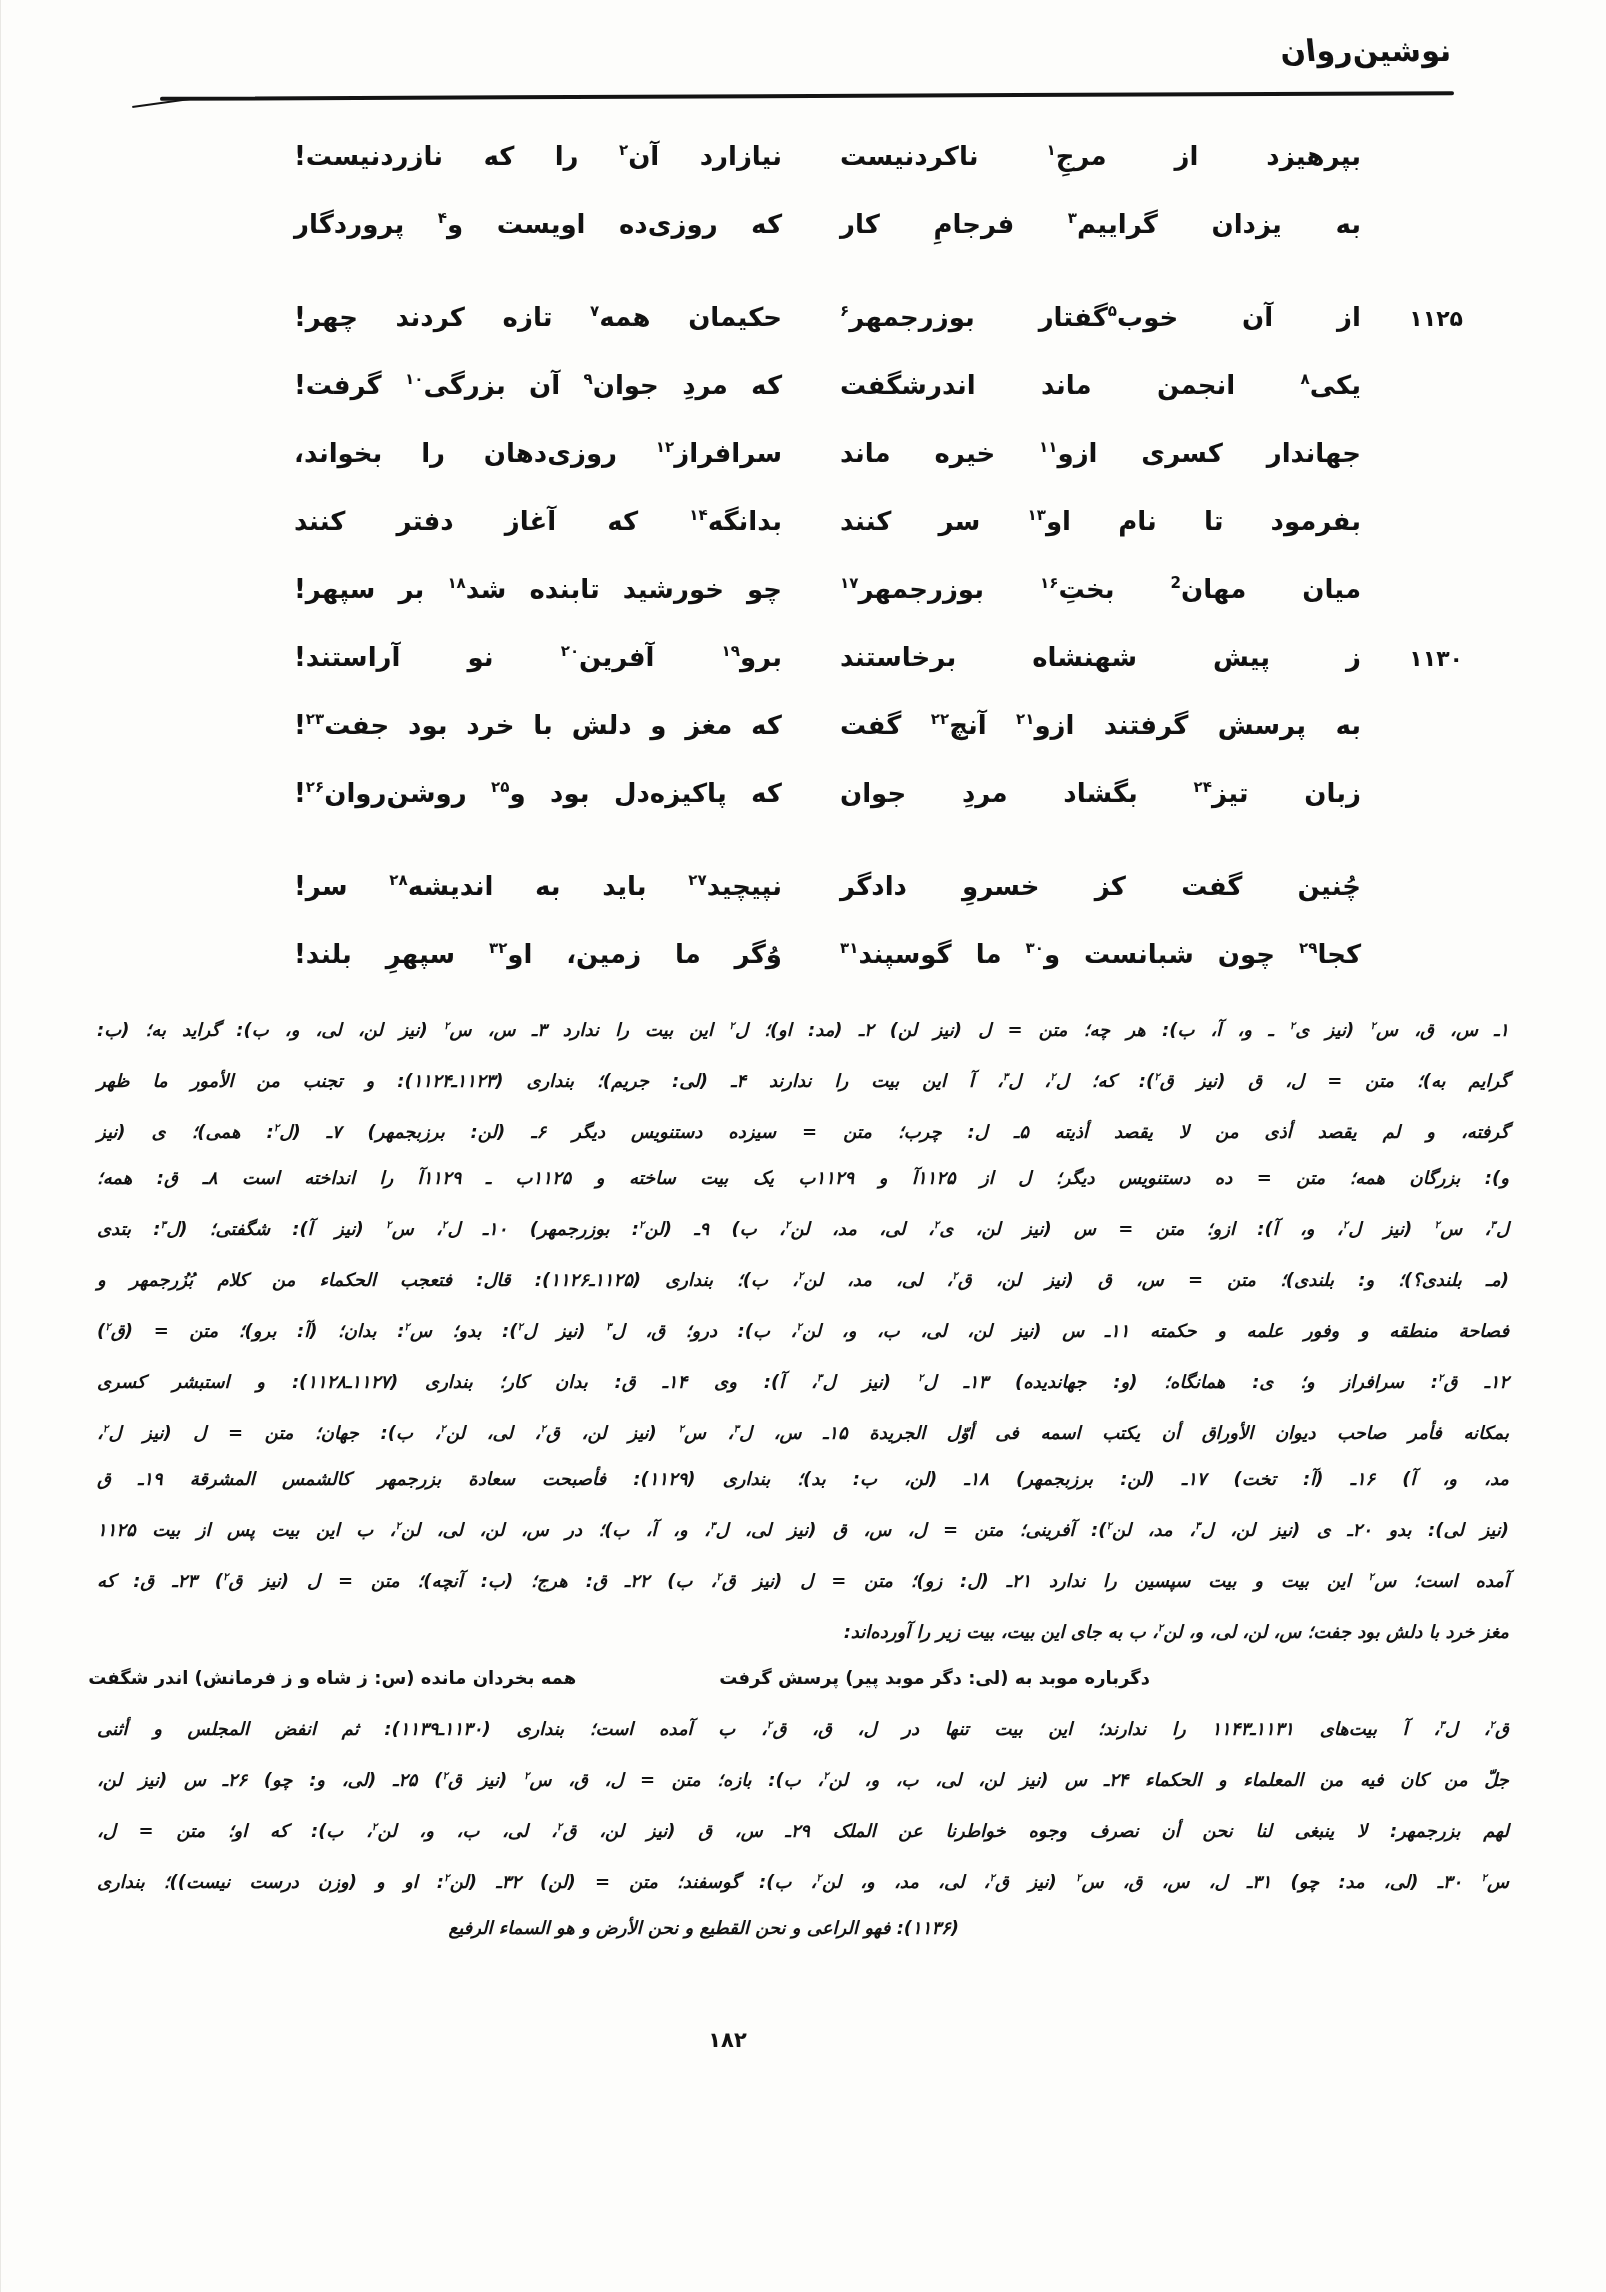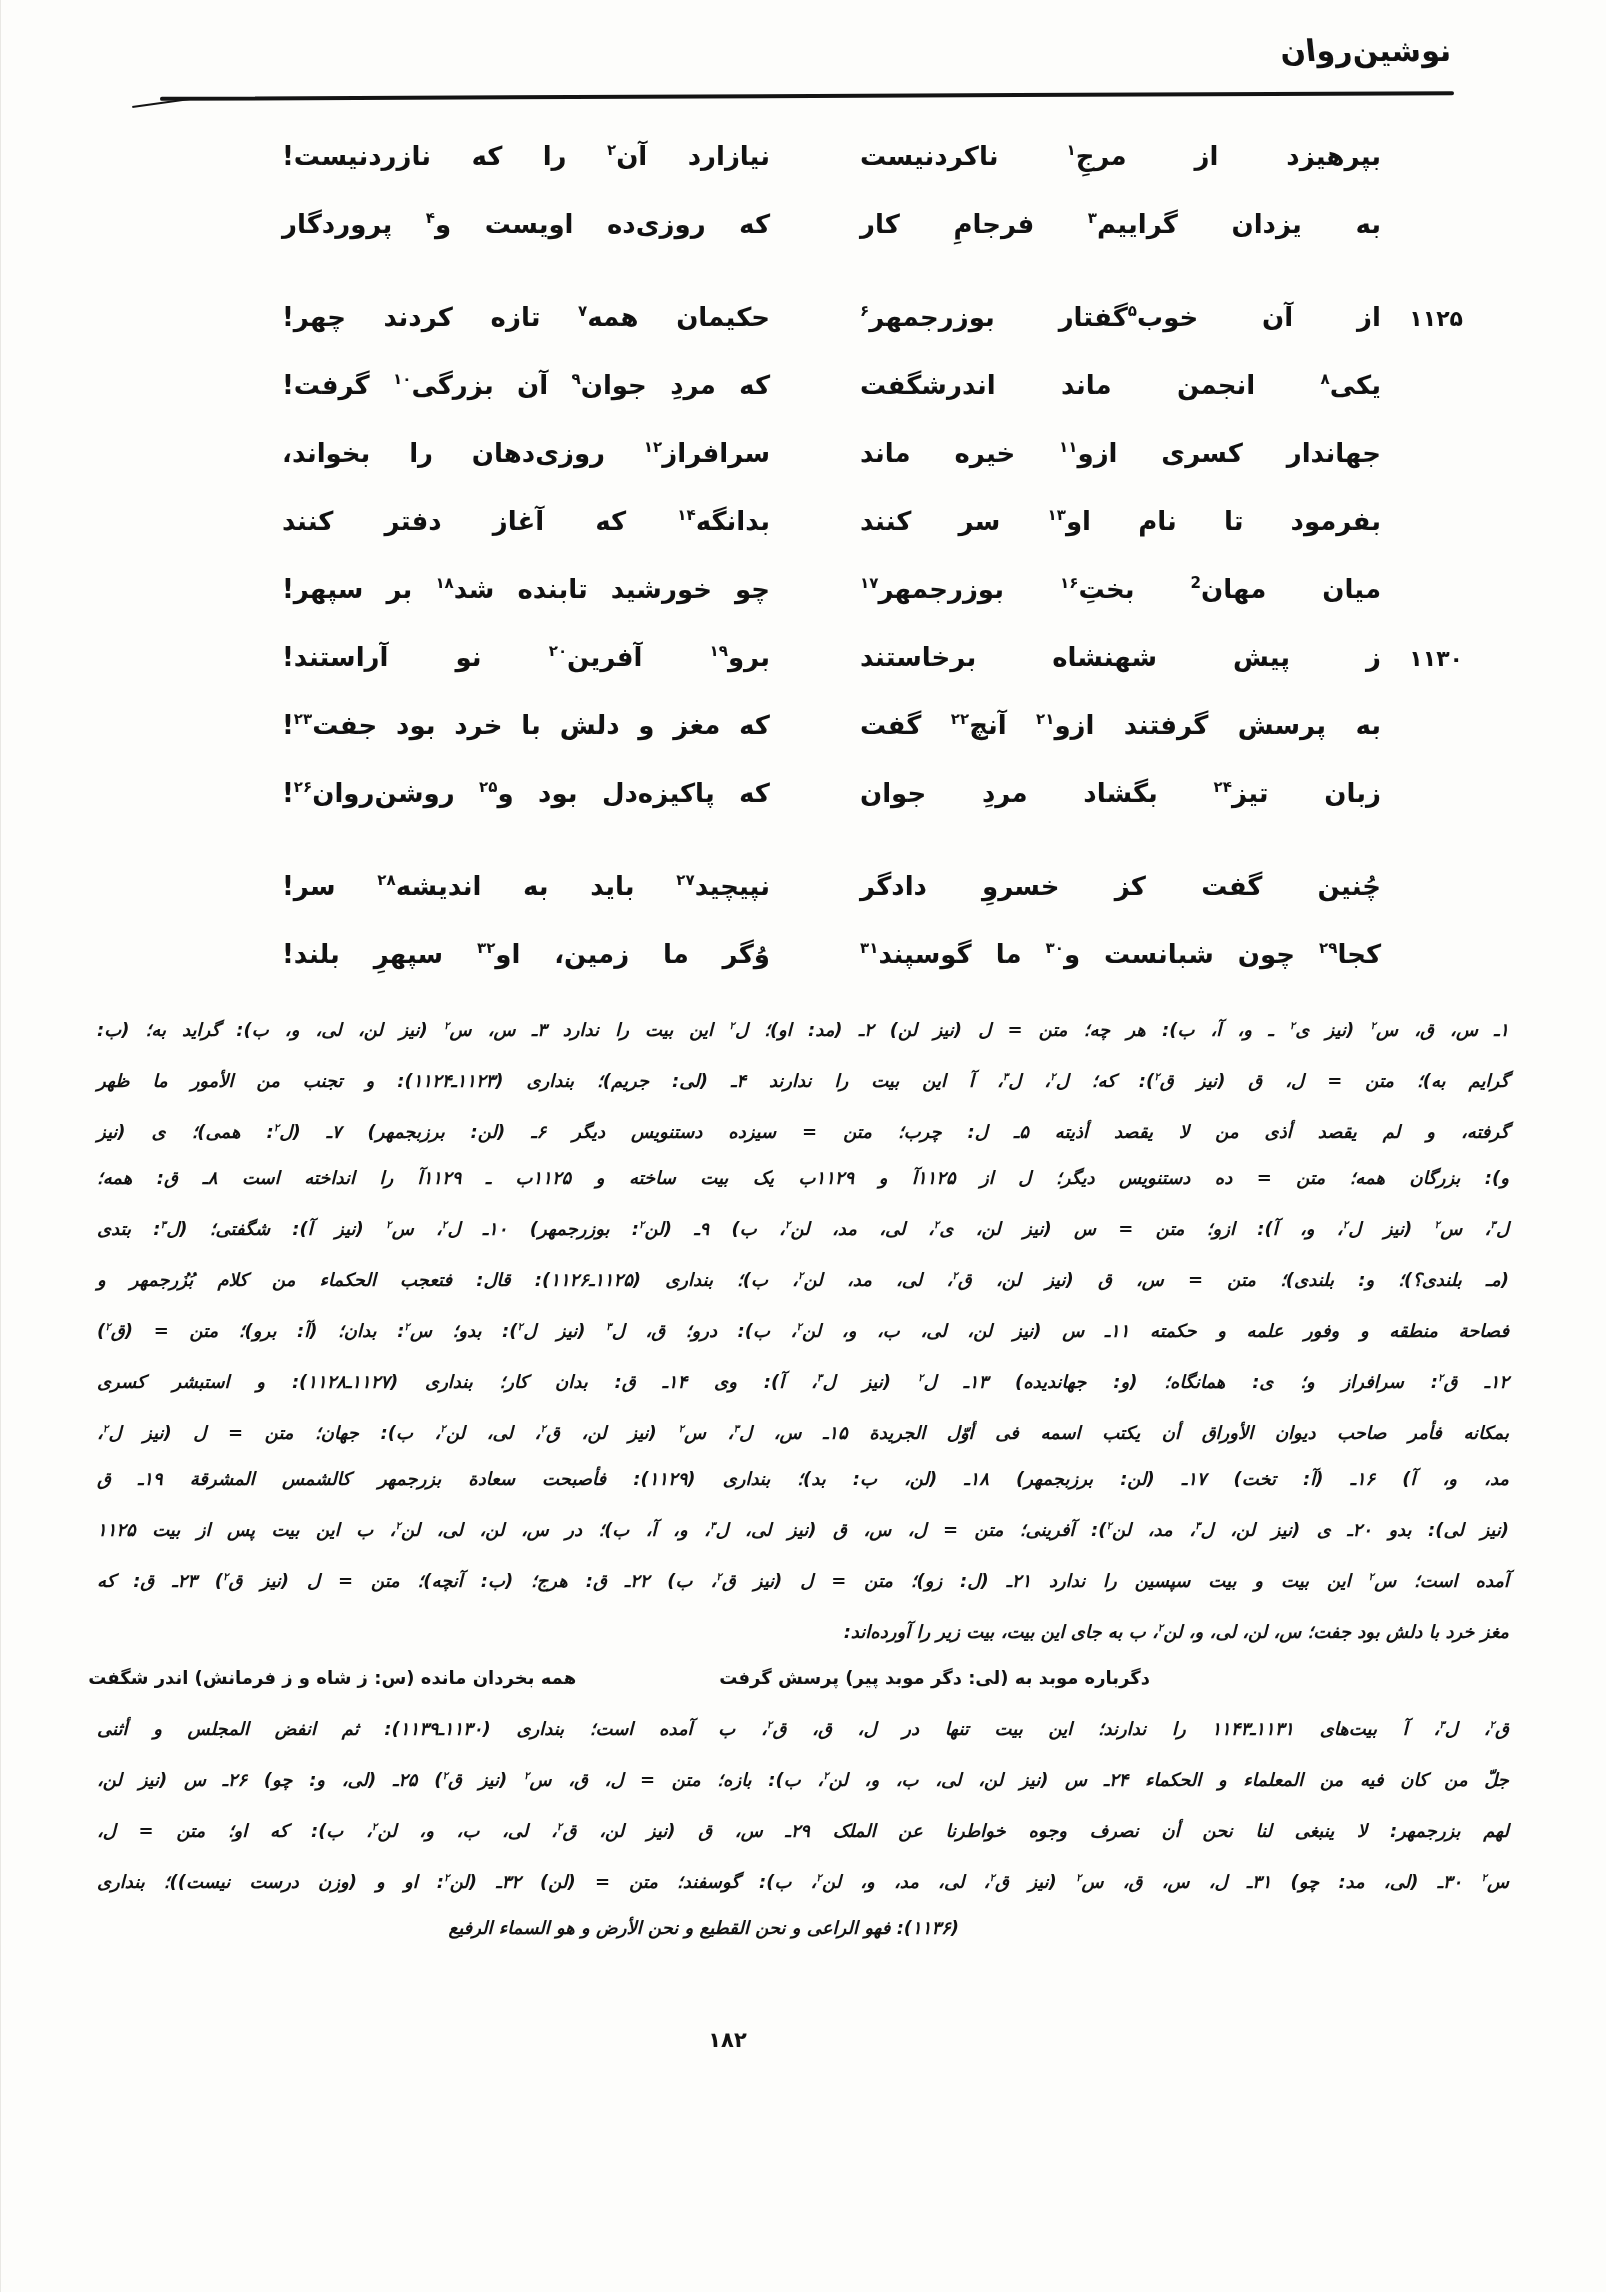--- a/index.html
+++ b/index.html
@@ -27,24 +27,24 @@
     position:absolute;top:102px;right:1417px;width:58px;height:1.9px;
     background:#141414;transform:rotate(-8deg);
   }
   
   .poem{
     position:absolute;top:141px;right:144px;width:1221px;
     font-size:26px;font-weight:bold;
   }
   .vrow{display:flex;direction:rtl;align-items:baseline;height:68px;}
   .vrow.gap{margin-top:25px;}
-  .vnum{width:82px;font-size:22px;flex:none;text-align:right;}
+  .vnum{width:82px;font-size:22px;flex:none;text-align:right;padding-left:20px;}
   .hemi{white-space:nowrap;}
   .hemi.rh{width:521px;flex:none;text-align:justify;text-align-last:justify;}
-  .hemi.lh{width:488px;flex:none;margin-right:90px;text-align:justify;text-align-last:justify;}
+  .hemi.lh{width:488px;flex:none;margin-right:58px;text-align:justify;text-align-last:justify;}
   sup{font-size:0.58em;font-weight:bold;}
   
   .apparatus{
     position:absolute;top:1002px;right:98px;width:1412px;
     font-size:18px;font-weight:bold;line-height:46px;
   }
   .aline{direction:rtl;font-style:italic;}
   .aline.j{text-align:justify;text-align-last:justify;}
   .aline.r{text-align:right;}
   .aline.c2{text-align:right;padding-right:550px;}

